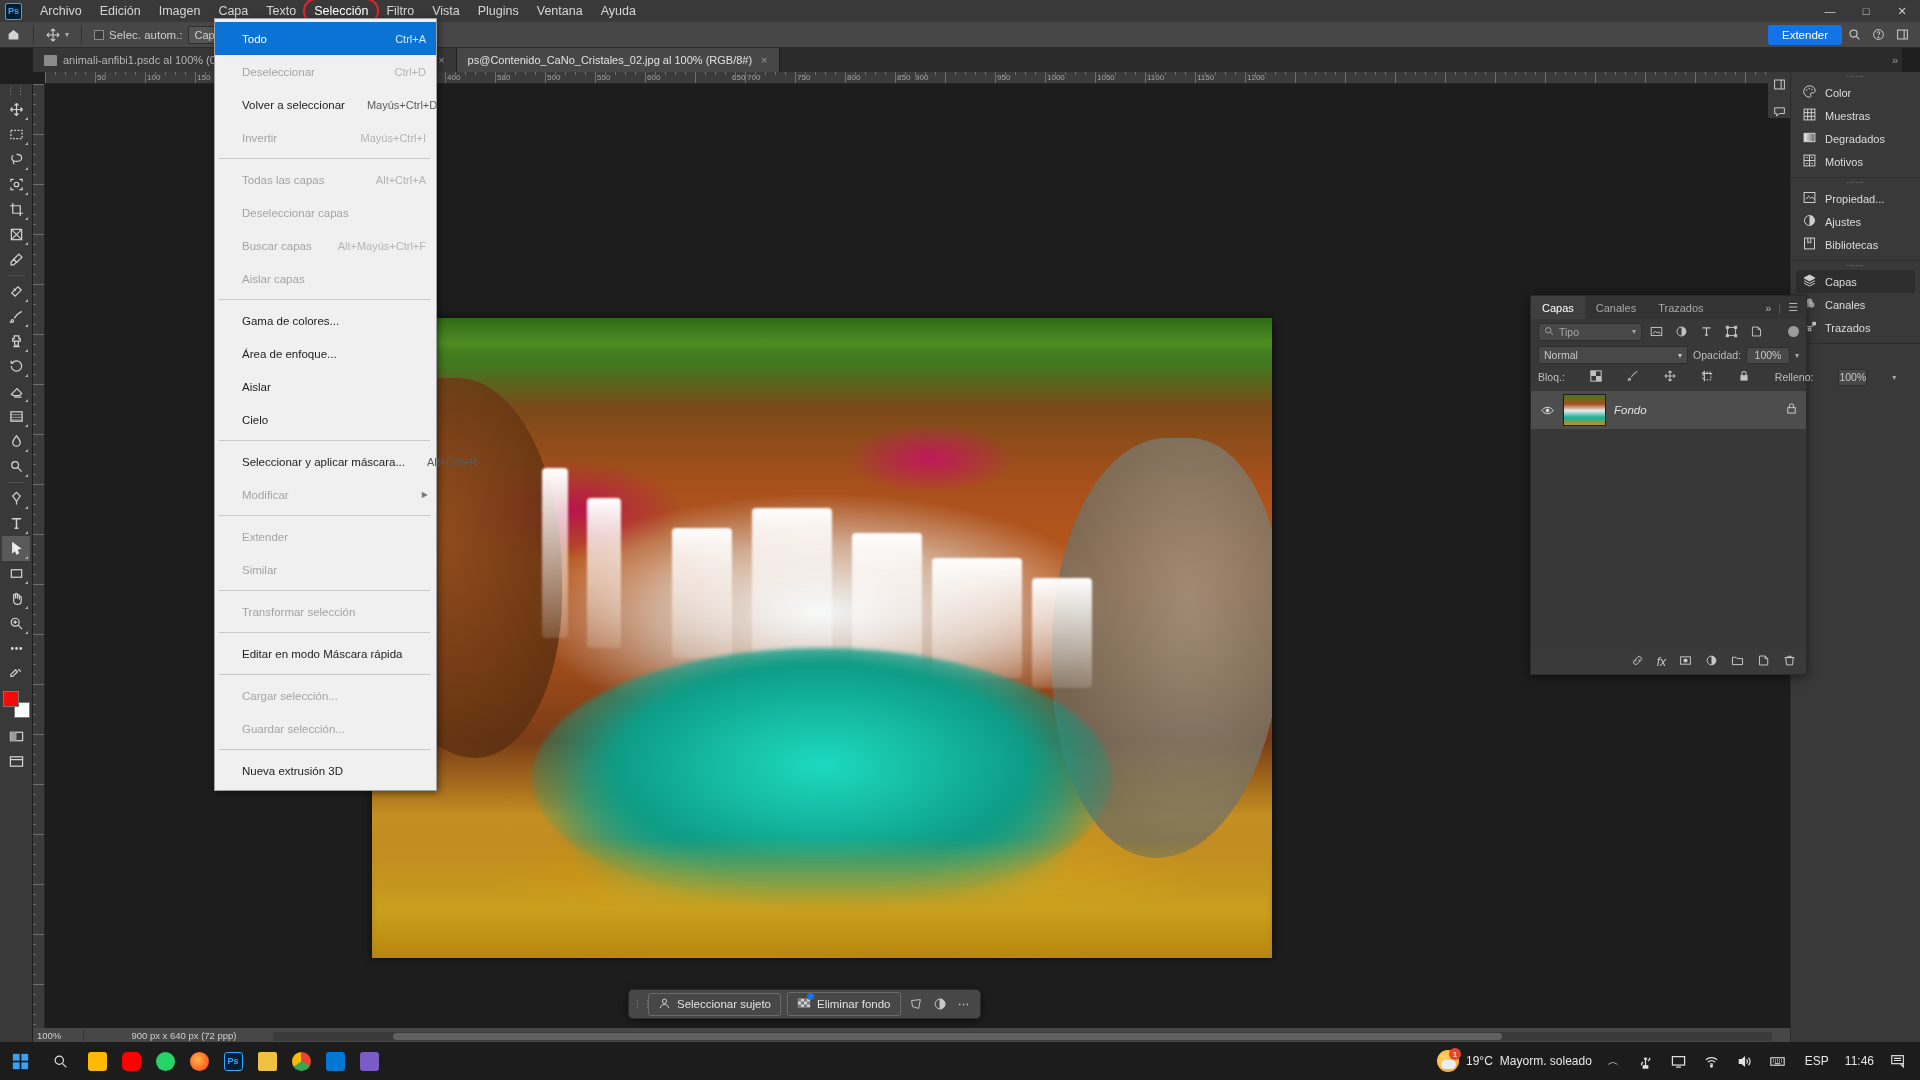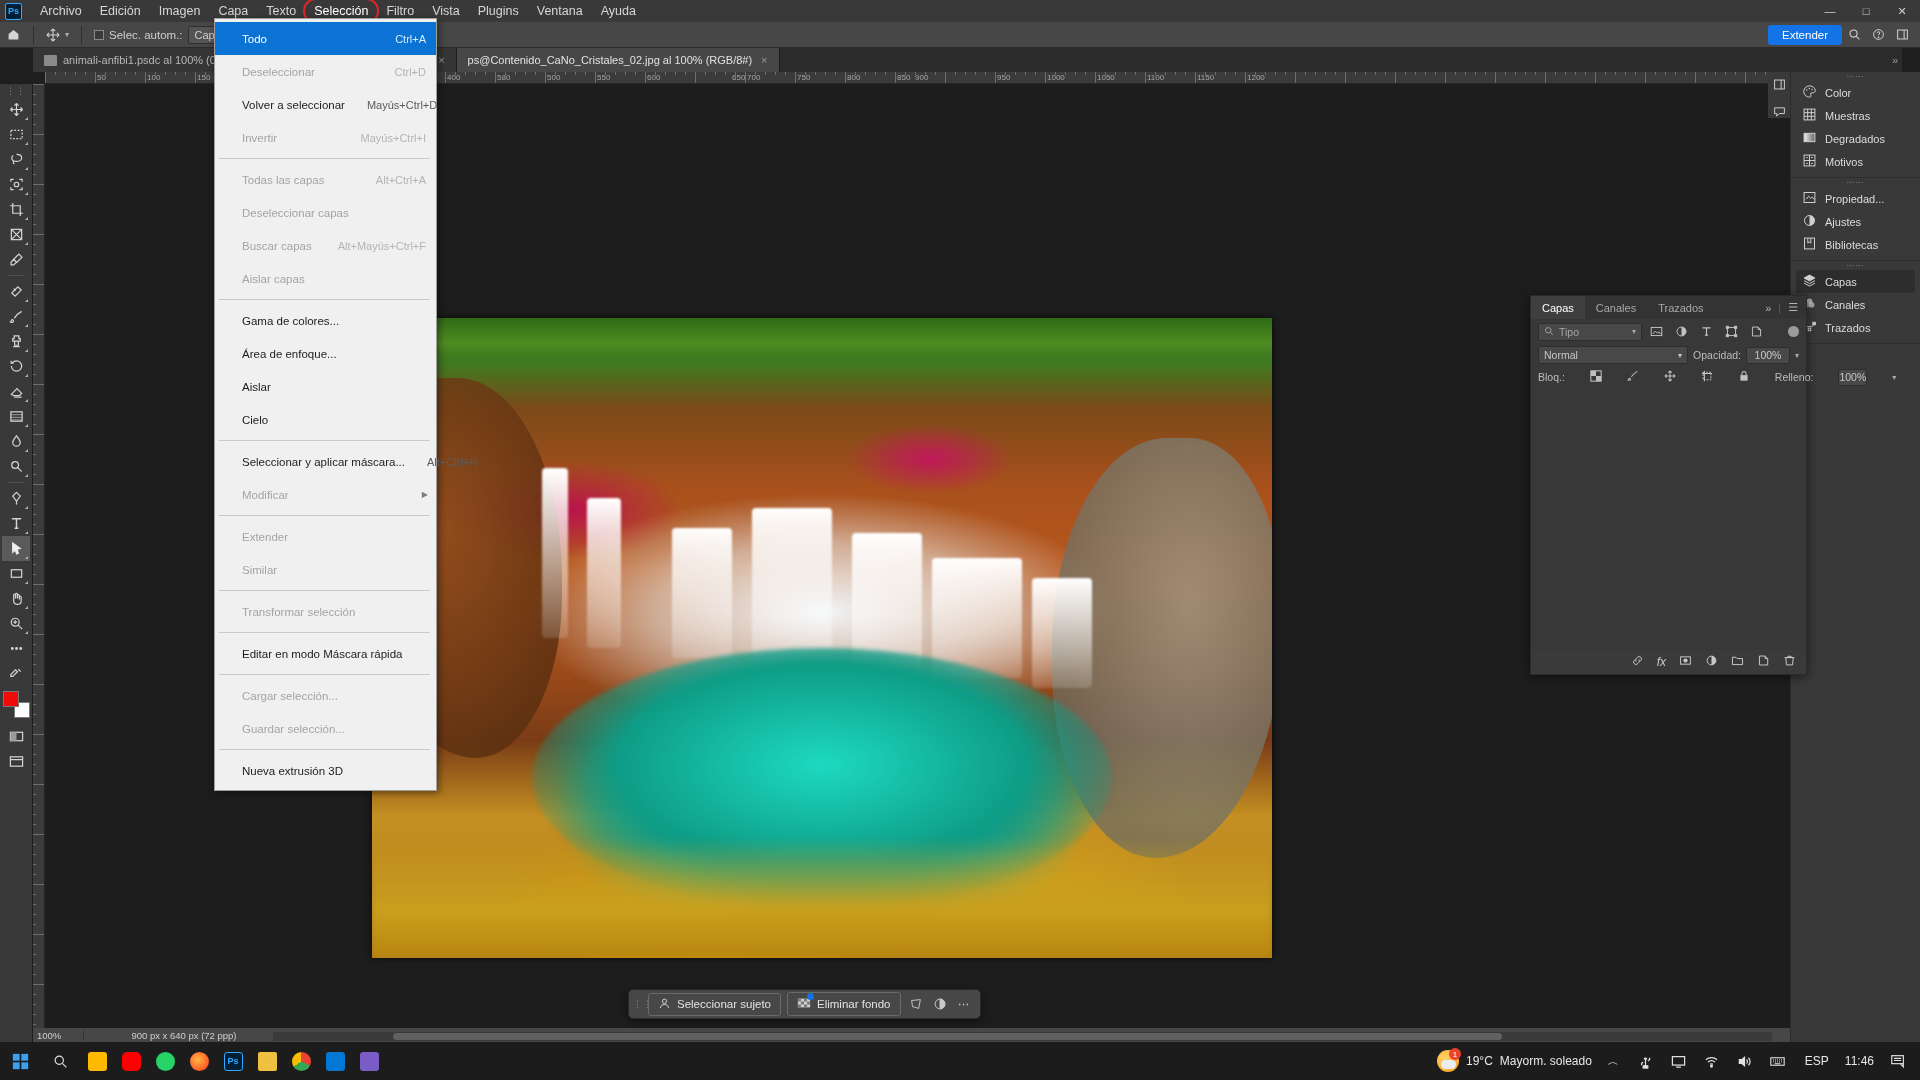--- a/index.html
+++ b/index.html
@@ -1029,20 +1029,35 @@
     <span>
       <svg viewBox="0 0 14 14">
           <rect x="2.8" y="6" width="8.4" height="6.4" fill="#c2c2c2" stroke="none"></rect>
           <path d="M4.6 6V4.2a2.4 2.4 0 014.8 0V6"></path>
         </svg></span>
     <span class="lp-lbl" style="margin-left:auto">Relleno:</span>
     <div class="lp-num">100%</div>
     <span style="font-size:8px;color:#a9a9a9">▾</span>
   </div>
 
+  <div class="lp-layer">
+    <span class="lp-eye">
+      <svg viewBox="0 0 16 16" width="13" height="13" fill="none" stroke="#dcdcdc" stroke-width="1.2">
+          <path d="M1 8s2.6-4 7-4 7 4 7 4-2.6 4-7 4-7-4-7-4z"></path>
+          <circle cx="8" cy="8" r="1.8" fill="#dcdcdc"></circle>
+        </svg>
+      </span>
+    <span class="lp-thumb"></span>
+    <span class="lp-name">Fondo</span>
+    <span style="margin-left:auto">
+      <svg viewBox="0 0 16 16" width="13" height="13" fill="none" stroke="#cfcfcf" stroke-width="1.2">
+          <rect x="3.4" y="7" width="9.2" height="6.6"></rect>
+          <path d="M5.4 7V4.8a2.6 2.6 0 015.2 0V7"></path>
+        </svg></span>
+  </div>
 
   <div class="lp-btm">
     <span>
       <svg viewBox="0 0 16 16">
           <path d="M6.5 9.5a2.8 2.8 0 010-4l1.5-1.5a2.8 2.8 0 114 4L10.8 9.3M9.5 6.5a2.8 2.8 0 010 4L8 12a2.8 2.8 0 11-4-4l1.2-1.3"></path>
         </svg></span>
     <span style="font-size:12px;font-style:italic;color:#c9c9c9">fx</span>
     <span>
       <svg viewBox="0 0 16 16">
           <rect x="2" y="3.5" width="12" height="9"></rect>

